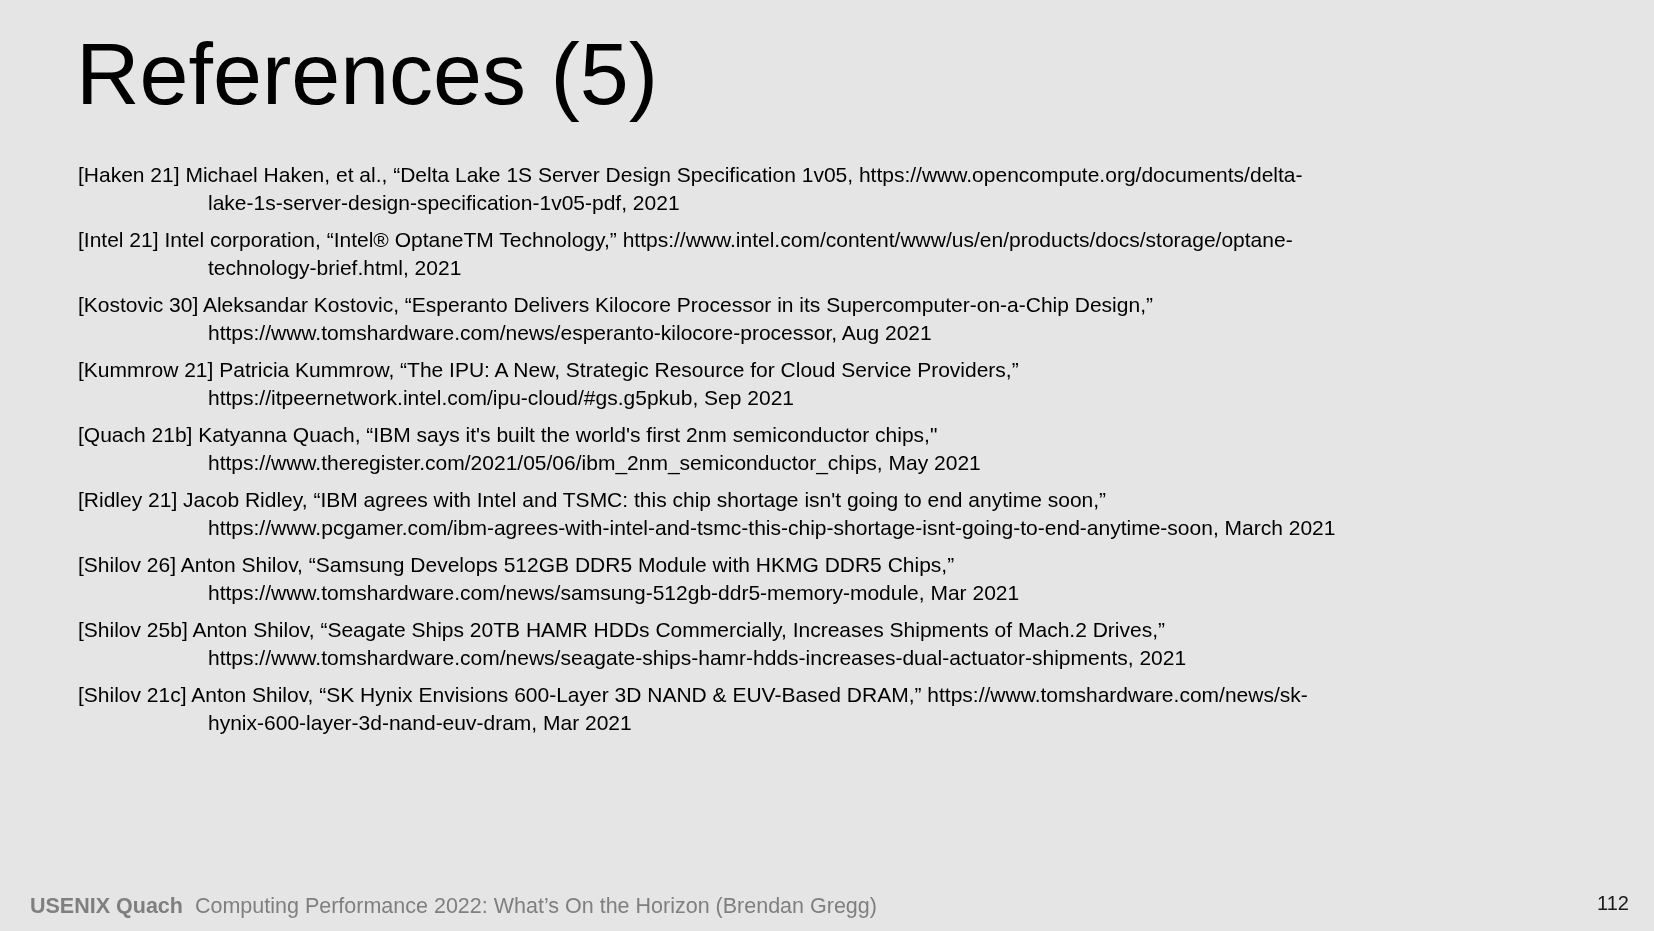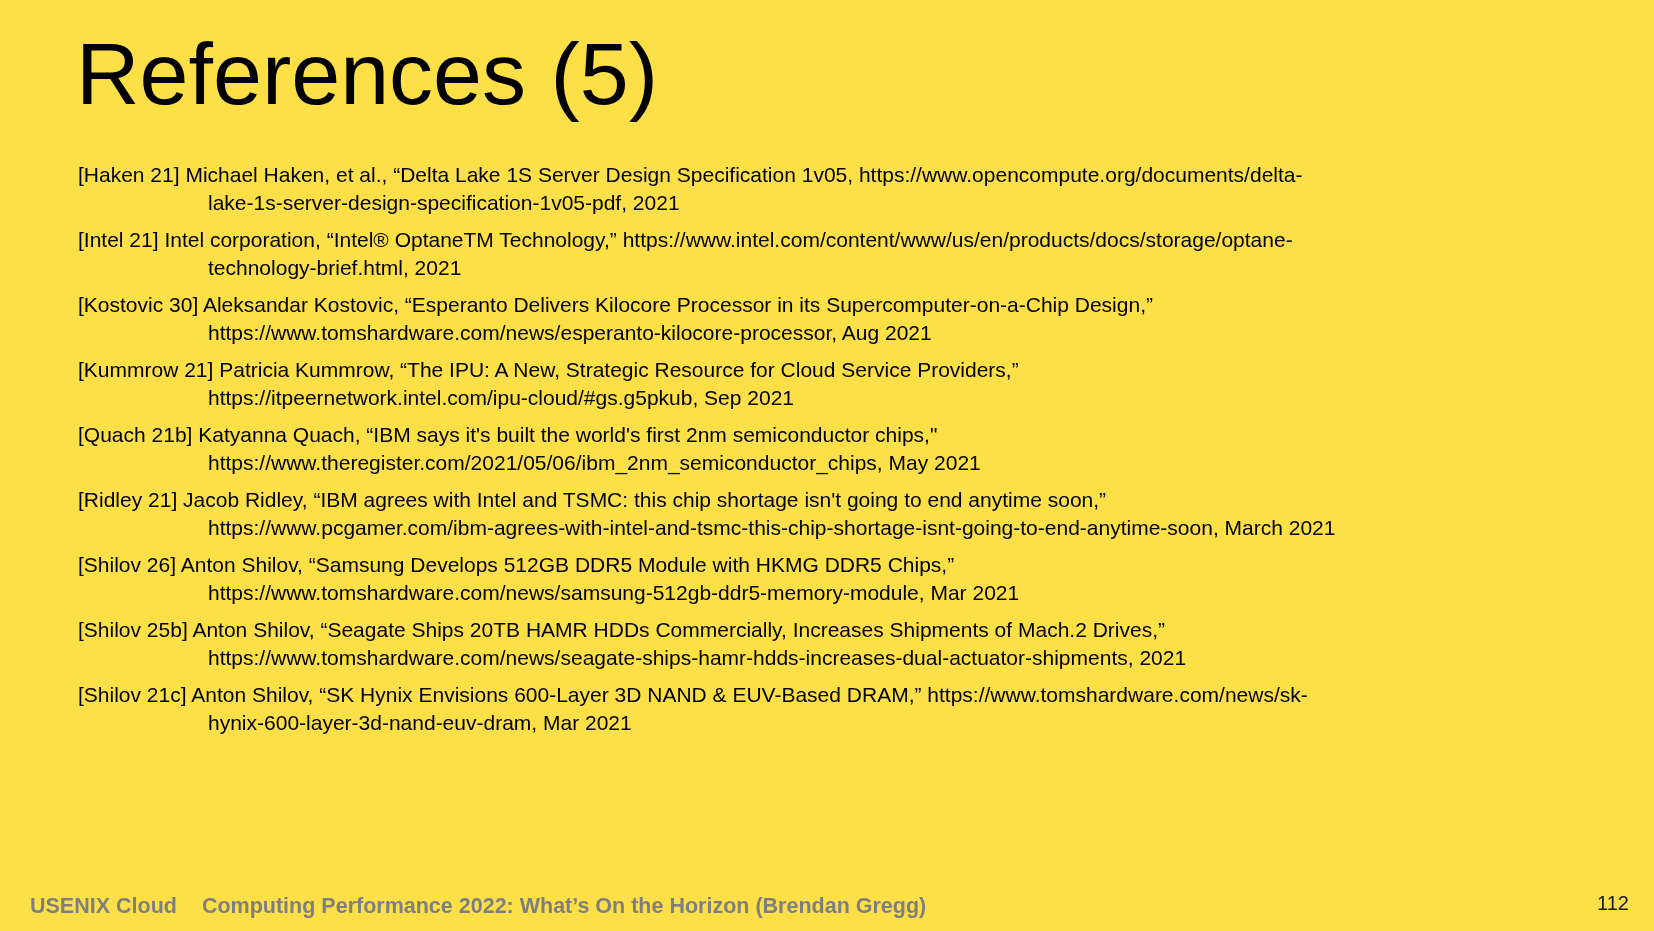--- a/index.html
+++ b/index.html
@@ -4,21 +4,21 @@
 <style>
   html, body {
     margin: 0;
     padding: 0;
     background: #ffffff;
   }
   .slide {
     position: relative;
     width: 1654px;
     height: 931px;
-    background: #fde047;
+    background: #e5e5e5;
     overflow: hidden;
     font-family: "Liberation Sans", sans-serif;
     color: #000000;
   }
   .title {
     position: absolute;
     top: 28px;
     left: 76px;
     font-size: 88px;
     line-height: 1.05;
@@ -53,22 +53,22 @@
     left: 30px;
     bottom: 12px;
     font-size: 21.5px;
     color: #7f7f7f;
     white-space: nowrap;
   }
   .footer .brand {
     font-weight: 700;
   }
   .footer .subtitle {
-    margin-left: 25px;
-    font-weight: 700;
+    margin-left: 12px;
+    font-weight: 400;
     text-align: right;
   }
   .page-number {
     position: absolute;
     right: 25px;
     bottom: 16px;
     font-size: 20px;
     color: #1a1a1a;
     text-align: right;
   }
@@ -113,18 +113,18 @@
       <span class="line1">[Shilov 25b] Anton Shilov, “Seagate Ships 20TB HAMR HDDs Commercially, Increases Shipments of Mach.2 Drives,”</span>
       <span class="line2">https://www.tomshardware.com/news/seagate-ships-hamr-hdds-increases-dual-actuator-shipments, 2021</span>
     </div>
     <div class="reference">
       <span class="line1">[Shilov 21c] Anton Shilov, “SK Hynix Envisions 600-Layer 3D NAND &amp; EUV-Based DRAM,” https://www.tomshardware.com/news/sk-</span>
       <span class="line2">hynix-600-layer-3d-nand-euv-dram, Mar 2021</span>
     </div>
   </div>
 
   <div class="footer">
-    <span class="brand">USENIX Cloud</span><span class="subtitle">Computing Performance 2022: What’s On the Horizon (Brendan Gregg)</span>
+    <span class="brand">USENIX Quach</span><span class="subtitle">Computing Performance 2022: What’s On the Horizon (Brendan Gregg)</span>
   </div>
 
   <div class="page-number">112</div>
 
 </div>
 
 </body></html>

